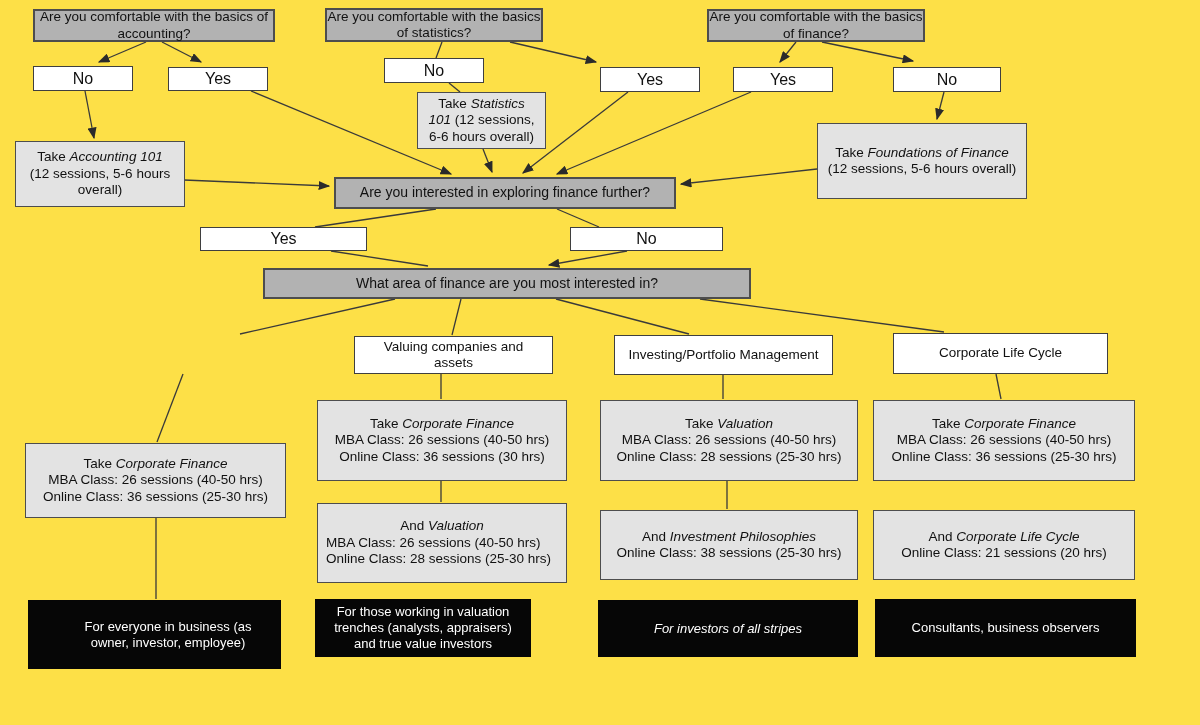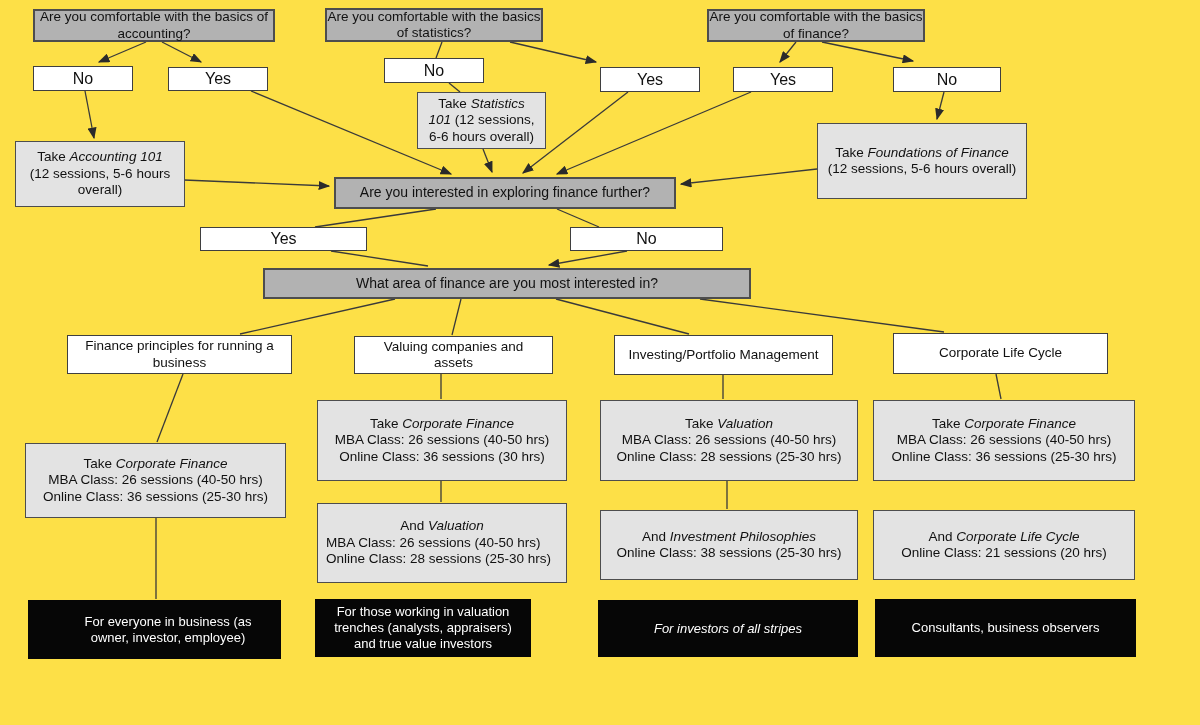--- a/index.html
+++ b/index.html
@@ -93,21 +93,20 @@
     <div>(12 sessions, 5-6 hours overall)</div>
   </div>
 
   <div class="node q big" style="left:334px;top:177px;width:342px;height:32px;">Are you interested in exploring finance further?</div>
 
   <div class="node opt" style="left:200px;top:227px;width:167px;height:24px;">Yes</div>
   <div class="node opt" style="left:570px;top:227px;width:153px;height:24px;">No</div>
 
   <div class="node q big" style="left:227px;top:268px;width:488px;height:31px;margin-left:36px;">What area of finance are you most interested in?</div>
 
-  <div class="node hdr" style="left:67px;top:335px;width:225px;height:39px;">Finance principles for running a business</div>
   <div class="node hdr" style="left:342px;top:336px;width:199px;height:38px;margin-left:12px;">Valuing companies and assets</div>
   <div class="node hdr" style="left:614px;top:335px;width:219px;height:40px;">Investing/Portfolio Management</div>
   <div class="node hdr" style="left:893px;top:333px;width:215px;height:41px;">Corporate Life Cycle</div>
 
   <div class="node course" style="left:25px;top:443px;width:261px;height:75px;">
     <div><span>Take </span><i>Corporate Finance</i></div>
     <div>MBA Class: 26 sessions (40-50 hrs)</div>
     <div>Online Class: 36 sessions (25-30 hrs)</div>
   </div>
 
@@ -138,18 +137,18 @@
   <div class="node course" style="left:600px;top:510px;width:258px;height:70px;">
     <div><span>And </span><i>Investment Philosophies</i></div>
     <div>Online Class: 38 sessions (25-30 hrs)</div>
   </div>
 
   <div class="node course" style="left:873px;top:510px;width:262px;height:70px;">
     <div><span>And </span><i>Corporate Life Cycle</i></div>
     <div>Online Class: 21 sessions (20 hrs)</div>
   </div>
 
-  <div class="node aud" style="left:28px;top:600px;width:253px;height:59px;padding-left:44px;">For everyone in business (as owner, investor, employee)</div>
+  <div class="node aud" style="left:28px;top:600px;width:253px;height:69px;padding-left:44px;">For everyone in business (as owner, investor, employee)</div>
   <div class="node aud" style="left:315px;top:599px;width:216px;height:58px;">For those working in valuation trenches (analysts, appraisers) and true value investors</div>
   <div class="node aud" style="left:598px;top:600px;width:260px;height:57px;font-style:italic;">For investors of all stripes</div>
   <div class="node aud" style="left:875px;top:599px;width:261px;height:58px;">Consultants, business observers</div>
 
 </div>
 
 </body></html>

